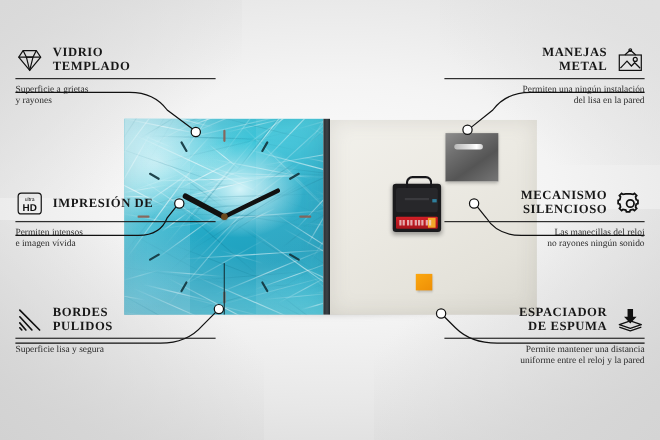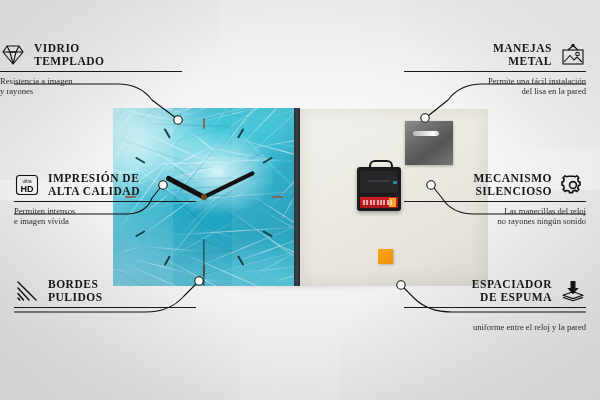--- a/index.html
+++ b/index.html
@@ -91,21 +91,21 @@
   .callout.right .head{justify-content:flex-end;align-items:center;}
   .ico{width:26px;height:26px;flex:0 0 26px;display:flex;align-items:center;justify-content:center;}
   .ico svg{display:block;}
   .title{font-family:"Liberation Serif",serif;font-weight:bold;font-size:11.5px;line-height:12.6px;
     letter-spacing:.5px;color:#171717;text-transform:uppercase;}
   .callout.right .title{text-align:right;}
   .rule{height:1px;background:#1a1a1a;margin:3px 0 4px;}
   .desc{font-family:"Liberation Serif",serif;font-size:8.6px;line-height:10.4px;color:#2a2a2a;}
   .callout.right .desc{text-align:right;}
 
-  #c1{left:0;top:42px;}
+  #c1{left:14px;top:42px;}
   #c2{left:14px;top:172px;}
   #c3{left:14px;top:278px;}
   #c4{right:14px;top:42px;}
   #c5{right:14px;top:172px;}
   #c6{right:14px;top:278px;}
 
   #wires{position:absolute;inset:0;pointer-events:none;}
   #wires path{fill:none;stroke:#111;stroke-width:1.1;}
   #wires circle{fill:#fff;stroke:#111;stroke-width:1.1;}
 </style>
@@ -353,35 +353,35 @@
               <path d="M10 9 H16"></path>
             </g>
           </svg>
       </span>
       <span class="title">
         <span>VIDRIO</span><br><span>TEMPLADO</span>
       </span>
     </div>
     <div class="rule"></div>
     <div class="desc">
-      <span>Resistencia a imagen</span><br><span>y rayones</span>
+      <span>Superficie a grietas</span><br><span>y rayones</span>
     </div>
   </div>
 
   <div class="callout left" id="c2">
     <div class="head">
       <span class="ico">
         <svg width="26" height="24" viewBox="0 0 26 24">
           <rect x="2.5" y="2.5" width="21" height="19" rx="3" fill="none" stroke="#111" stroke-width="1.1"></rect>
           <text x="13" y="10" font-family="Liberation Sans, sans-serif" font-size="4.6" text-anchor="middle" fill="#111">ultra</text>
           <text x="13" y="18.6" font-family="Liberation Sans, sans-serif" font-size="9" font-weight="bold" text-anchor="middle" fill="#111">HD</text>
         </svg>
       </span>
       <span class="title">
-        <span>IMPRESIÓN DE</span><br><span>ALTA CALIDAD</span>
+        <span>IMPRESIÓN DE</span><br>
       </span>
     </div>
     <div class="rule"></div>
     <div class="desc">
       <span>Permiten intensos</span><br><span>e imagen vívida</span>
     </div>
   </div>
 
   <div class="callout left" id="c3">
     <div class="head">
@@ -393,20 +393,23 @@
               <path d="M4 14.5 L9.5 21"></path>
               <path d="M4 19 L5.8 21"></path>
         </g>
           </svg>
       </span>
       <span class="title">
         <span>BORDES</span><br><span>PULIDOS</span>
       </span>
     </div>
     <div class="rule"></div>
+    <div class="desc">
+      <span>Superficie lisa y segura</span>
+    </div>
   </div>
 
   <div class="callout right" id="c4">
     <div class="head">
       <span class="title">
         <span>MANEJAS</span><br><span>METAL</span>
       </span>
       <span class="ico">
         <svg width="26" height="24" viewBox="0 0 26 24">
             <g fill="none" stroke="#111" stroke-width="1.1">
@@ -414,21 +417,21 @@
               <path d="M13 2.5 L18 7 M13 2.5 L8 7"></path>
           <circle cx="13" cy="2.5" r="1.2"></circle>
           <path d="M4 19 L10 12.5 L14 17 L17 14 L22 19"></path>
               <circle cx="17.5" cy="11" r="1.8"></circle>
             </g>
           </svg>
       </span>
     </div>
     <div class="rule"></div>
     <div class="desc">
-      <span>Permite una fácil instalación</span><br><span>del lisa en la pared</span>
+      <span>Permiten una ningún instalación</span><br><span>del lisa en la pared</span>
     </div>
   </div>
 
   <div class="callout right" id="c5">
     <div class="head">
       <span class="title">
         <span>MECANISMO</span><br><span>SILENCIOSO</span>
       </span>
       <span class="ico">
         <svg width="26" height="24" viewBox="0 0 26 24">
@@ -455,16 +458,16 @@
             <g fill="none" stroke="#111" stroke-width="1.2" stroke-linejoin="round">
           <path d="M10.5 2 h5 v7 h3.2 L13 15.2 L7.3 9 h3.2 z" fill="#111" stroke="none"></path>
           <path d="M13 12.8 L23 16.2 L13 19.6 L3 16.2 z"></path>
           <path d="M3 18.4 L13 21.8 L23 18.4"></path>
             </g>
           </svg>
       </span>
     </div>
     <div class="rule"></div>
     <div class="desc">
-      <br><span>uniforme entre el reloj y la pared</span>
+      <span>Permite mantener una distancia</span><br><span>uniforme entre el reloj y la pared</span>
     </div>
   </div>
 </div>
 
 </body></html>

